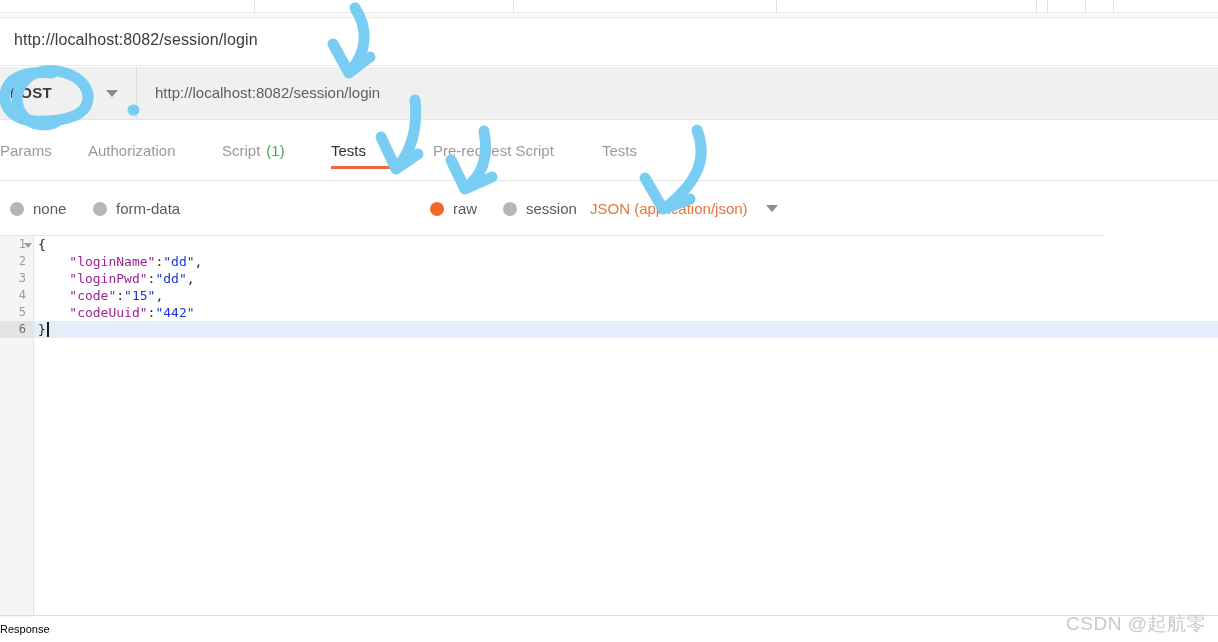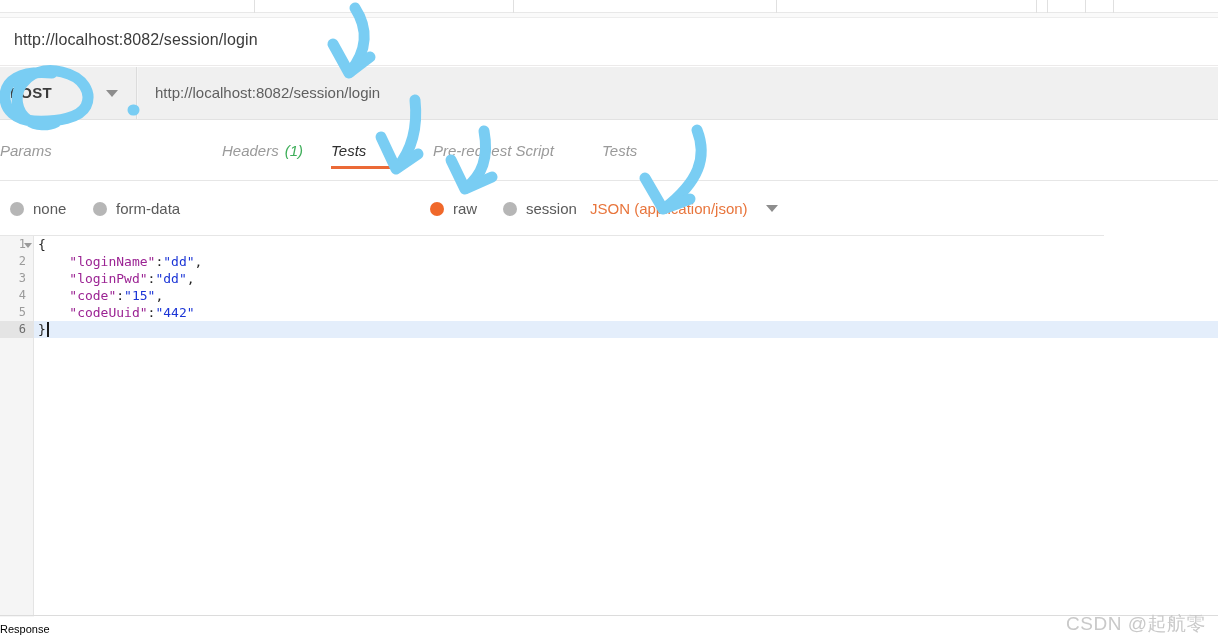--- a/index.html
+++ b/index.html
@@ -55,21 +55,21 @@
     background: #f0f0f0;
   }
   .url-box-text {
     position: absolute; left: 17px; top: 17px;
     font-size: 15px; color: #5f5f5f;
   }
 
   
   .tabs-row {
     position: absolute; left: 0; top: 120px; width: 1218px; height: 61px;
-    background: #ffffff; border-bottom: 1px solid #e6e6e6; font-style: italic;
+    background: #ffffff; border-bottom: 1px solid #e6e6e6;
   }
   .tab {
     position: absolute; top: 0; height: 61px;
     font-size: 15px; color: #9a9a9a; white-space: nowrap;
     display: flex; align-items: center;
   }
   .tab.active { color: #2f2f2f; }
   .tab .tab-underline {
     position: absolute; left: 0; right: 0; bottom: 12px; height: 3px; background: #eb6a37;
   }
@@ -191,22 +191,25 @@
     </div>
     <div class="url-box">
       <div class="url-box-text">http://localhost:8082/session/login</div>
     </div>
   </div>
 
   <div class="tabs-row">
     <div class="tab" style="left:0px;">
       <span>Params</span>
     </div>
+    <div class="tab" style="left:88px;">
+      <span>Authorization</span>
+    </div>
     <div class="tab" style="left:222px;">
-      <span>Headers</span>
+      <span>Script</span>
       <span class="headers-count">(1)</span>
     </div>
     <div class="tab active" style="left:331px;width:60px;">
       <span>Tests</span>
       <span class="tab-underline"></span>
     </div>
     <span class="green-tri" style="left:385px;top:172px;"></span>
     <div class="tab" style="left:433px;">
       <span>Pre-request Script</span>
     </div>

